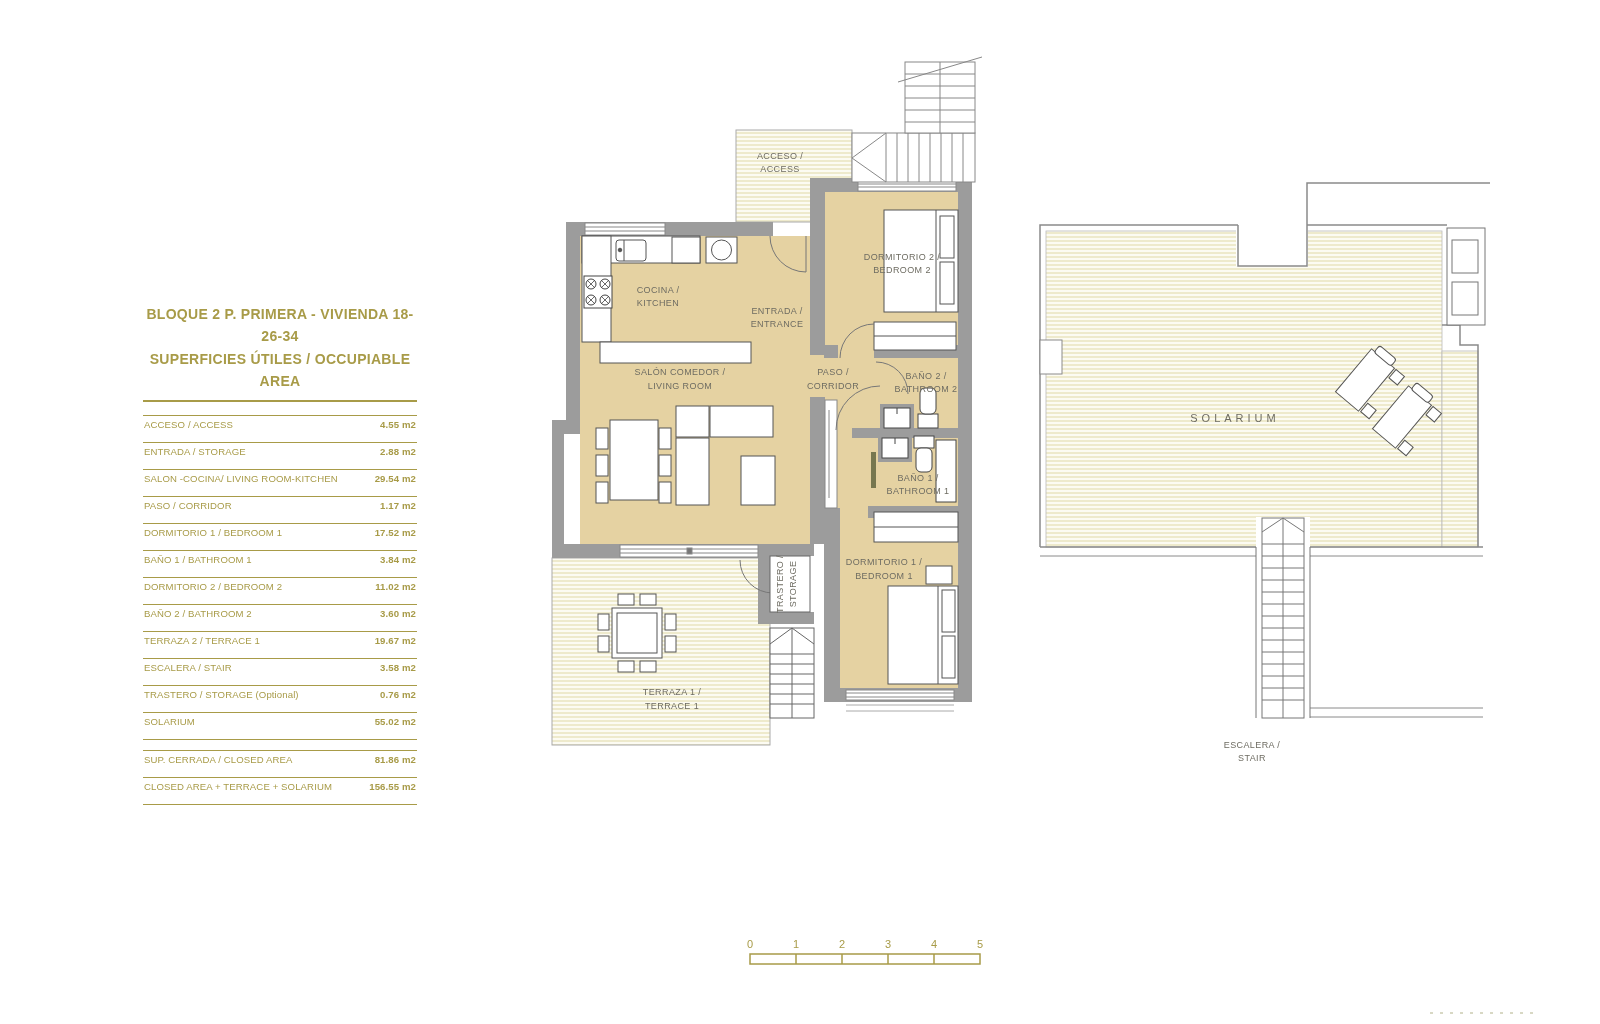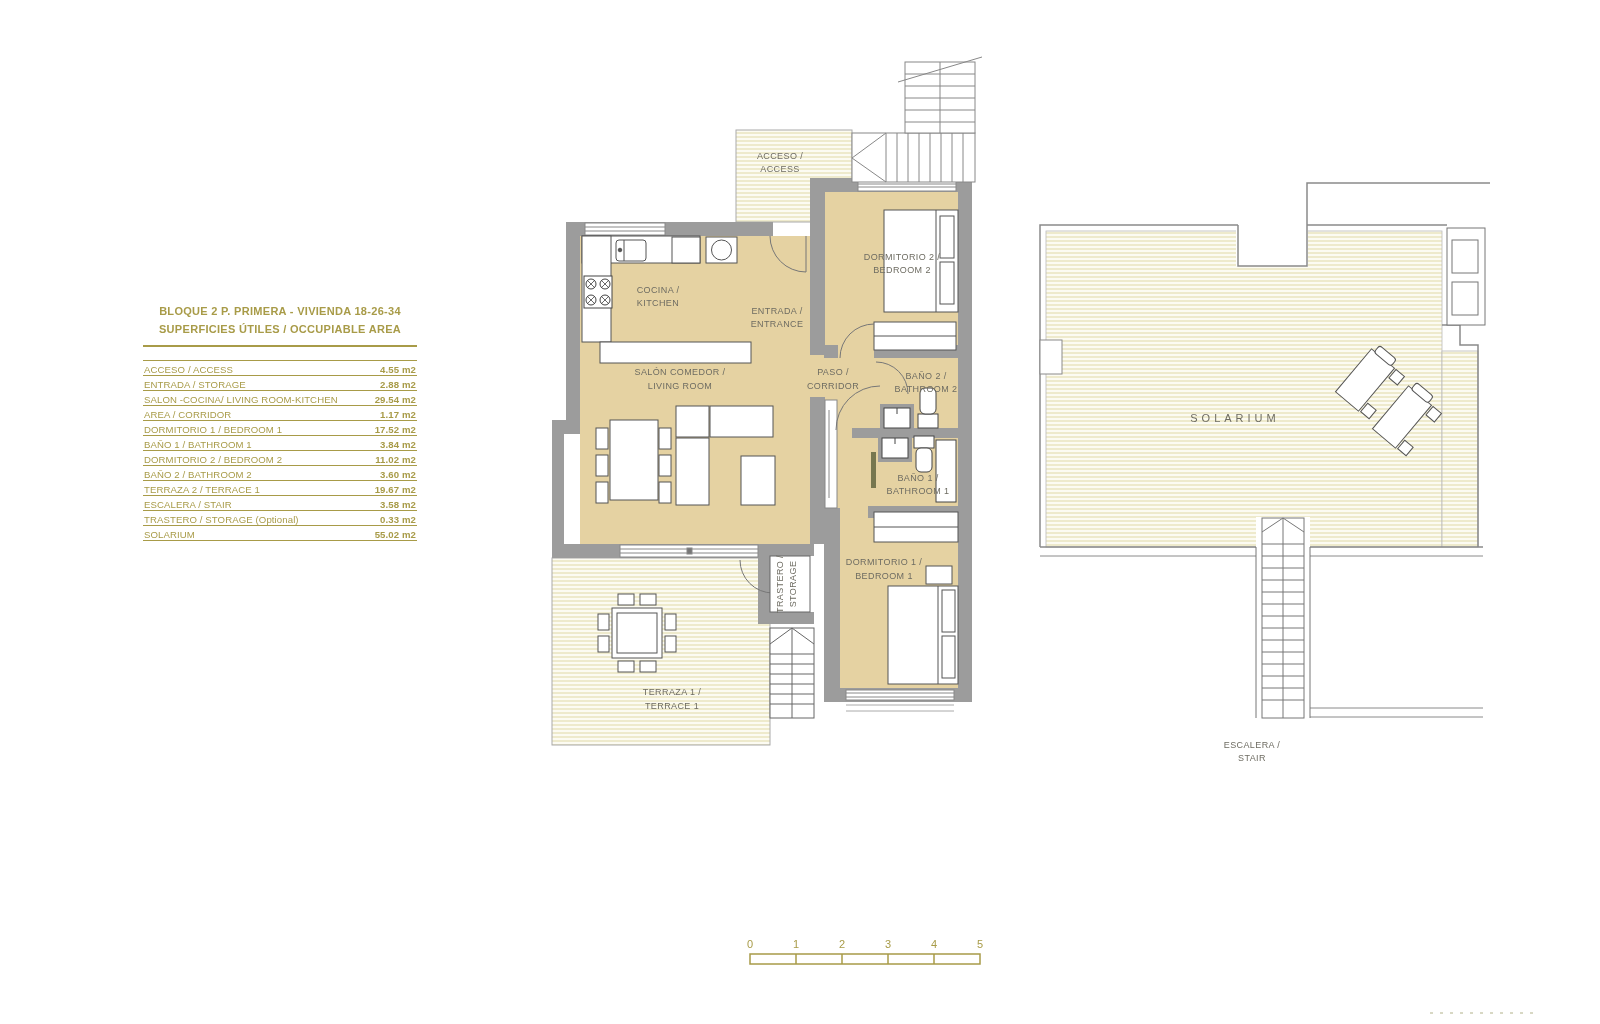--- a/index.html
+++ b/index.html
@@ -1,24 +1,24 @@
 <!DOCTYPE html>
 <html><head>
 <meta charset="utf-8">
 <style>
   html,body{margin:0;padding:0;background:#ffffff;}
   #canvas{position:relative;width:1600px;height:1024px;background:#ffffff;overflow:hidden;
           font-family:"Liberation Sans",sans-serif;}
   
   #legend{position:absolute;left:143px;top:303px;width:274px;color:#a89b48;}
-  .ltitle{ text-align:center;font-size:11px;font-weight:bold;letter-spacing:.3px;line-height:1.6;}
+  .ltitle{ text-align:center;font-size:14px;font-weight:bold;letter-spacing:.3px;line-height:1.6;}
   .lrule{ border-top:2px solid #a89b48;margin-top:7px;}
   .ltable{margin-top:13px;font-size:9.6px;letter-spacing:.1px;}
   .lrow{display:flex;justify-content:space-between;align-items:flex-end;
-        border-bottom:1px solid #a89b48;padding:2px 1px 0 1px;height:12px;line-height:11px;}
+        border-bottom:1px solid #a89b48;padding:2px 1px 12px 1px;height:12px;line-height:11px;}
   .lrow:first-child{border-top:1px solid #a89b48;}
   .lsummary{margin-top:10px;font-size:9.6px;border-top:1px solid #a89b48;}
   .lsummary .lrow:first-child{border-top:none;}
   .lval{white-space:nowrap;padding-left:6px;font-weight:bold;}
   svg text{font-family:"Liberation Sans",sans-serif;}
   .roomlbl{fill:#6e6c62;font-size:9px;letter-spacing:.4px;text-anchor:middle;}
   .goldlbl{fill:#a89b48;font-size:11px;text-anchor:middle;}
 </style>
 </head>
 <body>
@@ -38,21 +38,21 @@
         </div>
       <div class="lrow">
           <span>ENTRADA / STORAGE</span>
           <span class="lval">2.88 m2</span>
         </div>
       <div class="lrow">
           <span>SALON -COCINA/ LIVING ROOM-KITCHEN</span>
           <span class="lval">29.54 m2</span>
         </div>
       <div class="lrow">
-          <span>AREA / CORRIDOR</span>
+          <span>PASO / CORRIDOR</span>
           <span class="lval">1.17 m2</span>
         </div>
       <div class="lrow">
           <span>DORMITORIO 1 /  BEDROOM 1</span>
           <span class="lval">17.52 m2</span>
         </div>
       <div class="lrow">
           <span>BAÑO 1 / BATHROOM 1</span>
           <span class="lval">3.84 m2</span>
         </div>
@@ -67,25 +67,35 @@
       <div class="lrow">
           <span>TERRAZA 2 / TERRACE 1</span>
           <span class="lval">19.67 m2</span>
         </div>
       <div class="lrow">
           <span>ESCALERA / STAIR</span>
           <span class="lval">3.58 m2</span>
         </div>
       <div class="lrow">
           <span>TRASTERO / STORAGE (Optional)</span>
-          <span class="lval">0.33 m2</span>
+          <span class="lval">0.76 m2</span>
         </div>
       <div class="lrow">
           <span>SOLARIUM</span>
           <span class="lval">55.02 m2</span>
+        </div>
+    </div>
+    <div class="ltable lsummary">
+      <div class="lrow">
+          <span>SUP. CERRADA / CLOSED AREA</span>
+          <span class="lval">81.86 m2</span>
+        </div>
+      <div class="lrow">
+          <span>CLOSED AREA + TERRACE + SOLARIUM</span>
+          <span class="lval">156.55 m2</span>
         </div>
     </div>
   </div>
 
   <svg width="1600" height="1024" viewBox="0 0 1600 1024" style="position:absolute;left:0;top:0;">
     <defs>
       <pattern id="hatch" width="4" height="4" patternUnits="userSpaceOnUse">
         <rect width="4" height="4" fill="#fcfbf2"></rect>
         <line x1="0" y1="1" x2="4" y2="1" stroke="#e0d9a6" stroke-width="1"></line>
       </pattern>

